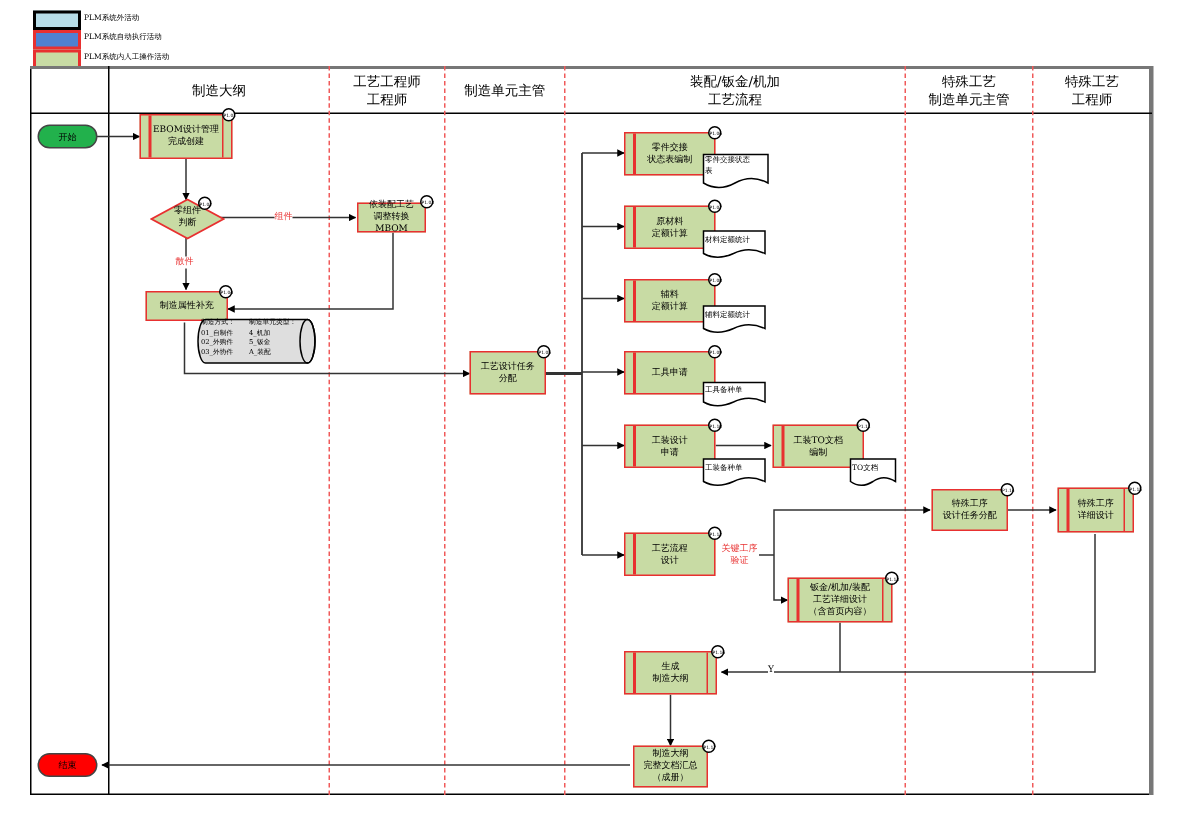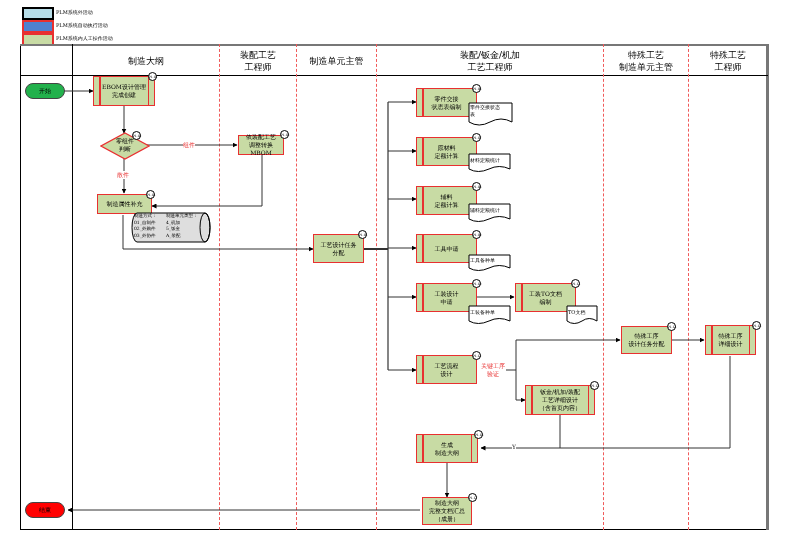--- a/index.html
+++ b/index.html
@@ -42,25 +42,25 @@
 <div class="frame-right"></div>
 <div class="header-line"></div>
 <div class="col-solid" style="left:72px;"></div>
 <div class="col-dash" style="left:219px;"></div>
 <div class="col-dash" style="left:296px;"></div>
 <div class="col-dash" style="left:376px;"></div>
 <div class="col-dash" style="left:603px;"></div>
 <div class="col-dash" style="left:688px;"></div>
 
 <div class="lane-title" style="left:73px;width:146px;">制造大纲</div>
-<div class="lane-title" style="left:220px;width:76px;white-space:pre-line;">装配工艺
+<div class="lane-title" style="left:220px;width:76px;white-space:pre-line;">工艺工程师
 工程师</div>
 <div class="lane-title" style="left:297px;width:79px;">制造单元主管</div>
 <div class="lane-title" style="left:377px;width:226px;white-space:pre-line;">装配/钣金/机加
-工艺工程师</div>
+工艺流程</div>
 <div class="lane-title" style="left:604px;width:84px;white-space:pre-line;">特殊工艺
 制造单元主管</div>
 <div class="lane-title" style="left:689px;width:78px;white-space:pre-line;">特殊工艺
 工程师</div>
 
 <svg class="lines" width="801" height="549">
   <defs>
     <marker id="arr" markerWidth="5" markerHeight="5" refX="4.5" refY="2.5" orient="auto">
       <path d="M0,0 L5,2.5 L0,5 z" fill="#000"></path>
     </marker>

